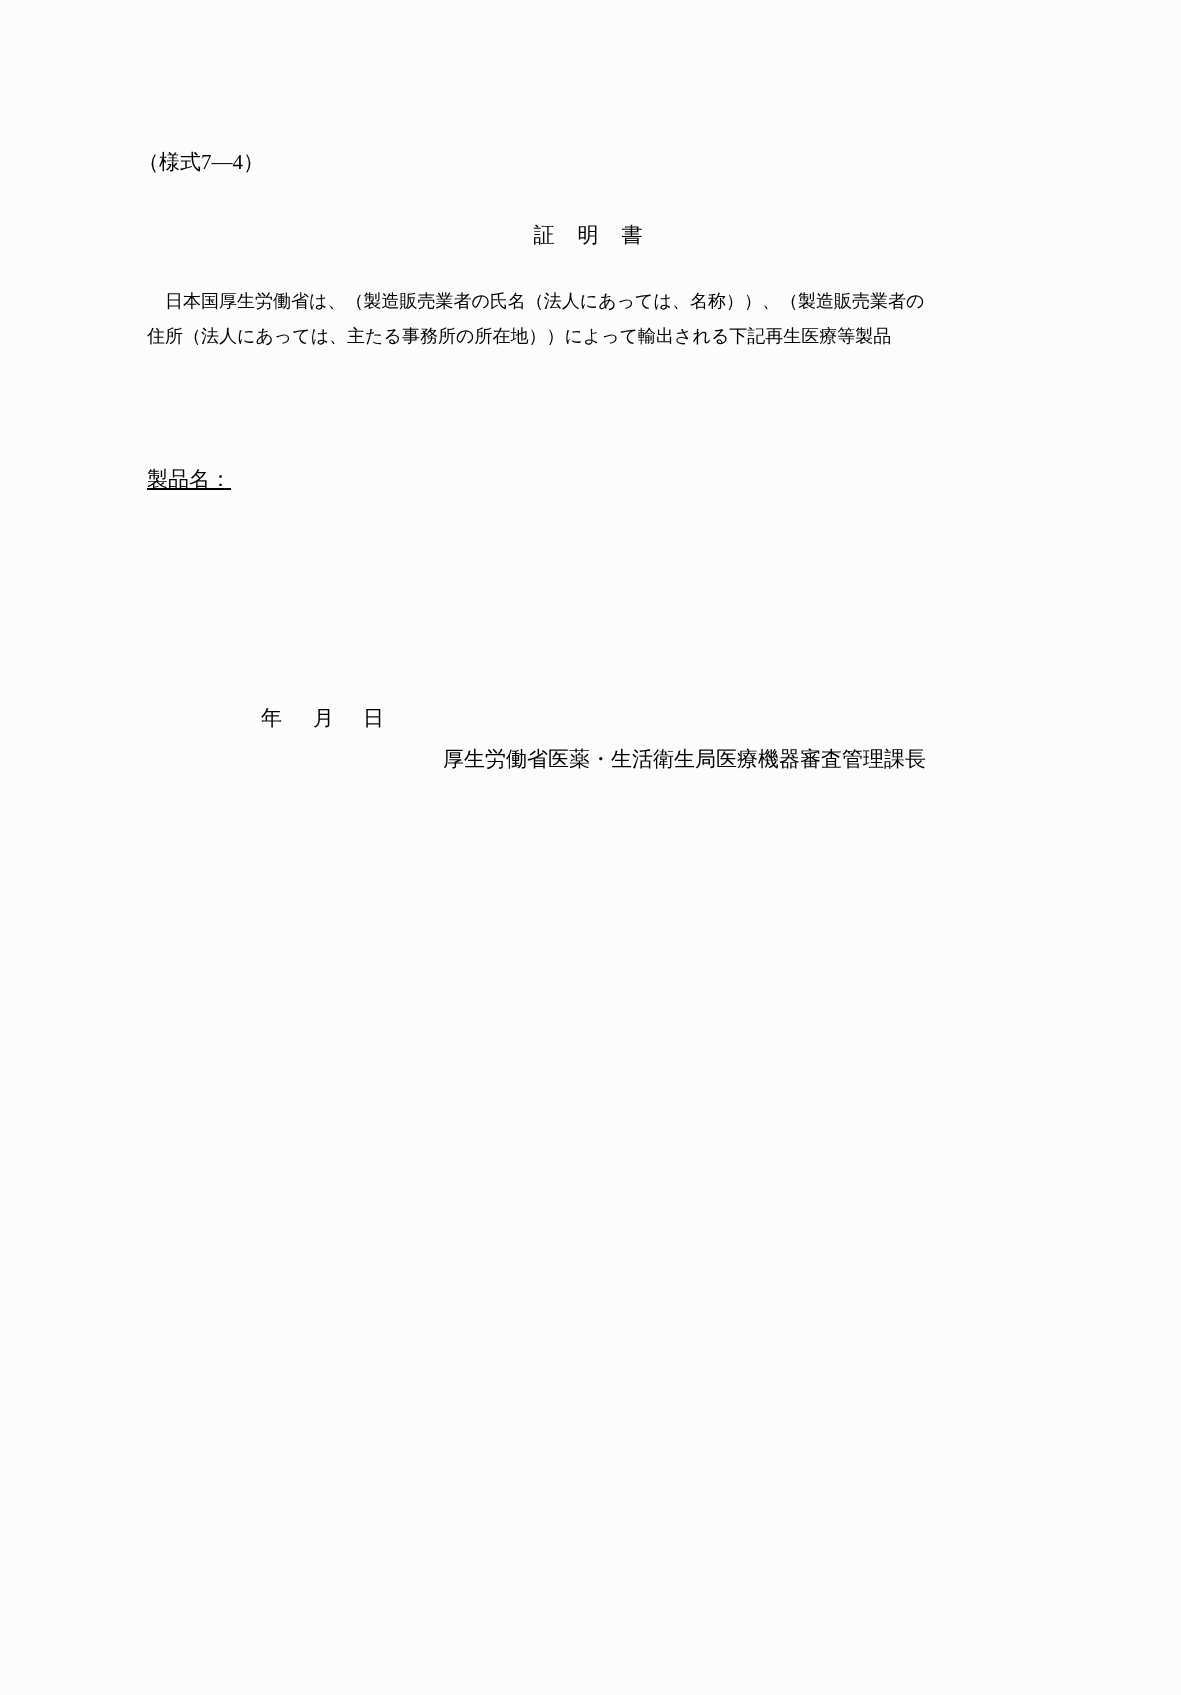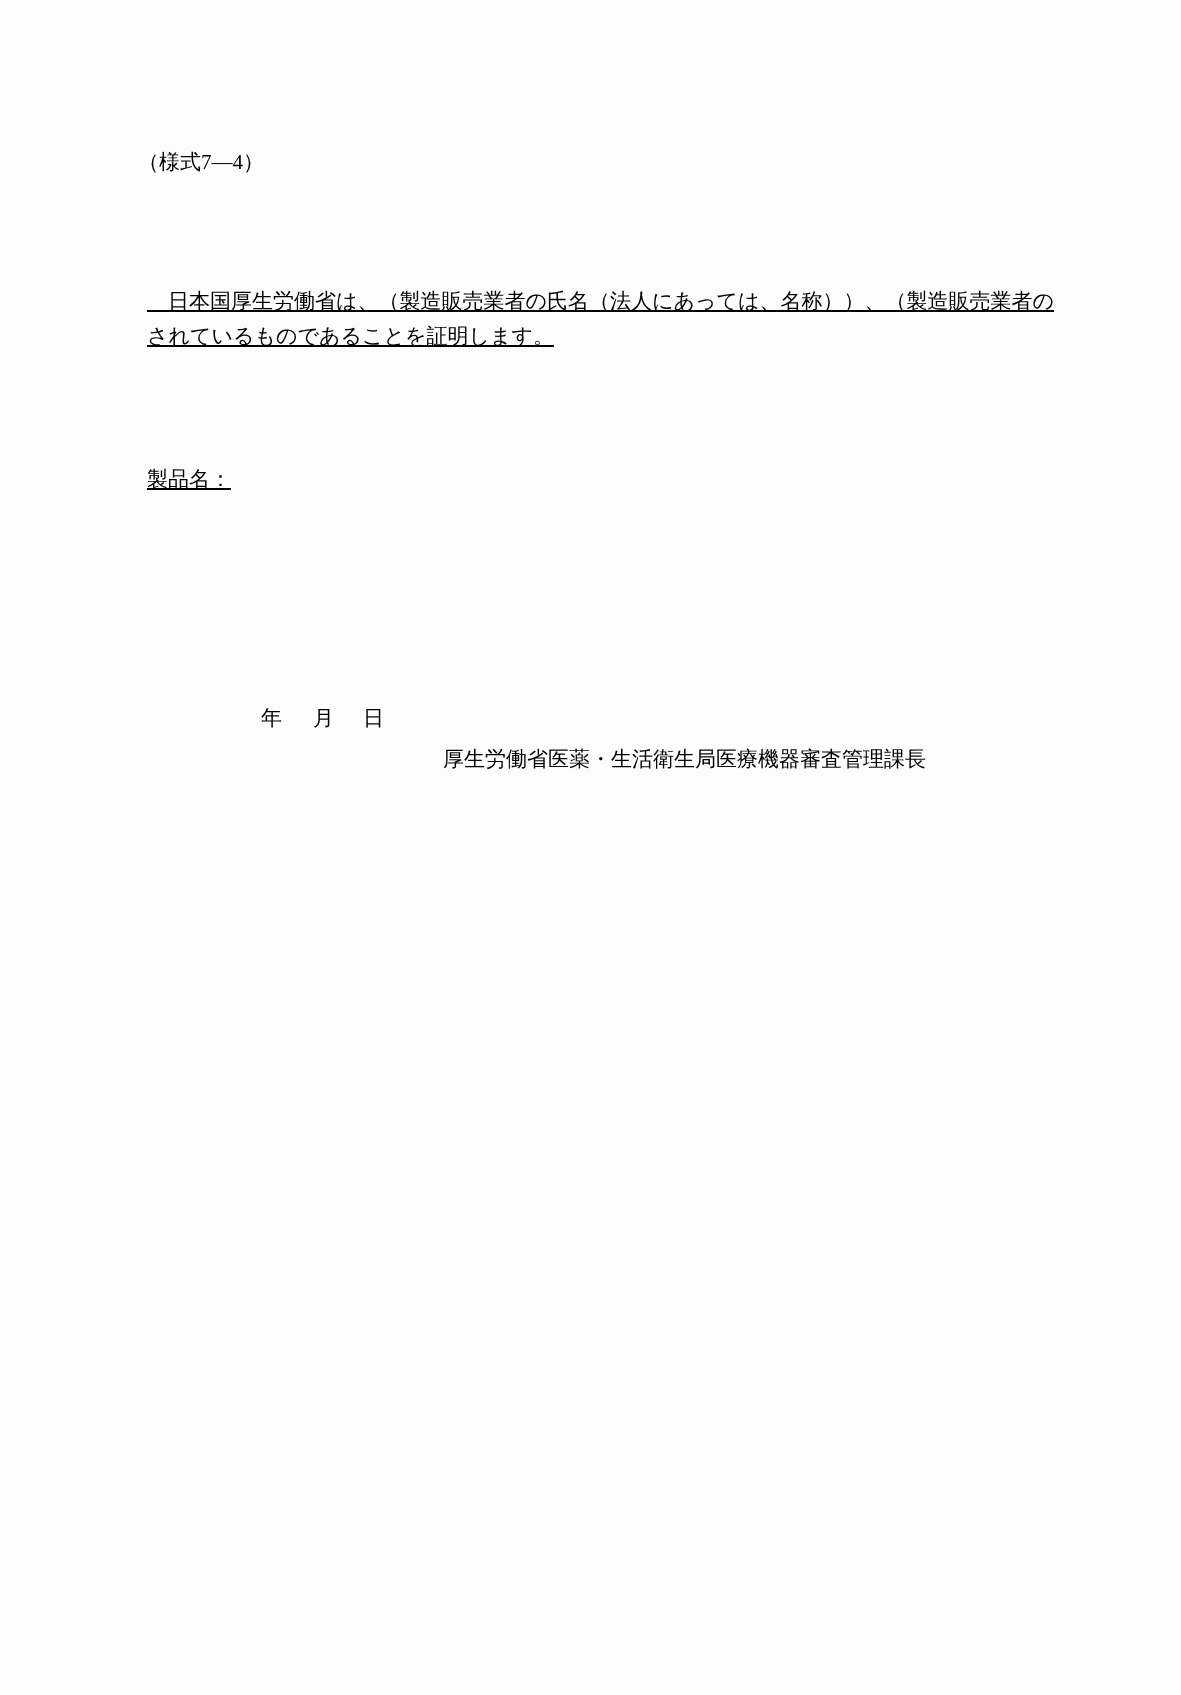--- a/index.html
+++ b/index.html
@@ -37,24 +37,23 @@
     text-align: center;
     letter-spacing: 1px;
   }
   .body-par {
     position: absolute;
     left: 147px;
     top: 284px;
     width: 900px;
   }
   .body-line {
-    font-size: 21px;
+    font-size: 18px;
     line-height: 35px;
     white-space: pre;
-    text-decoration: underline;
   }
   .product-label {
     position: absolute;
     left: 147px;
     top: 467px;
     text-decoration: underline;
   }
   .number-line {
     position: absolute;
     left: 148px;
@@ -75,24 +74,25 @@
     top: 747px;
   }
 </style>
 </head>
 <body>
 
 <div class="page">
 
   <div class="txt form-label">（様式7―4）</div>
 
+  <div class="txt doc-title">証　明　書</div>
 
   <div class="body-par">
     <div class="body-line">　日本国厚生労働省は、（製造販売業者の氏名（法人にあっては、名称））、（製造販売業者の</div>
-    <div class="body-line">されているものであることを証明します。</div>
+    <div class="body-line">住所（法人にあっては、主たる事務所の所在地））によって輸出される下記再生医療等製品</div>
   </div>
 
   <div class="txt product-label">製品名：</div>
 
 
   <div class="txt signature">厚生労働省医薬・生活衛生局医療機器審査管理課長</div>
 
   <div class="txt date-line">
     <span class="yr">年</span><span class="mo">月</span><span class="dy">日</span>
   </div>

